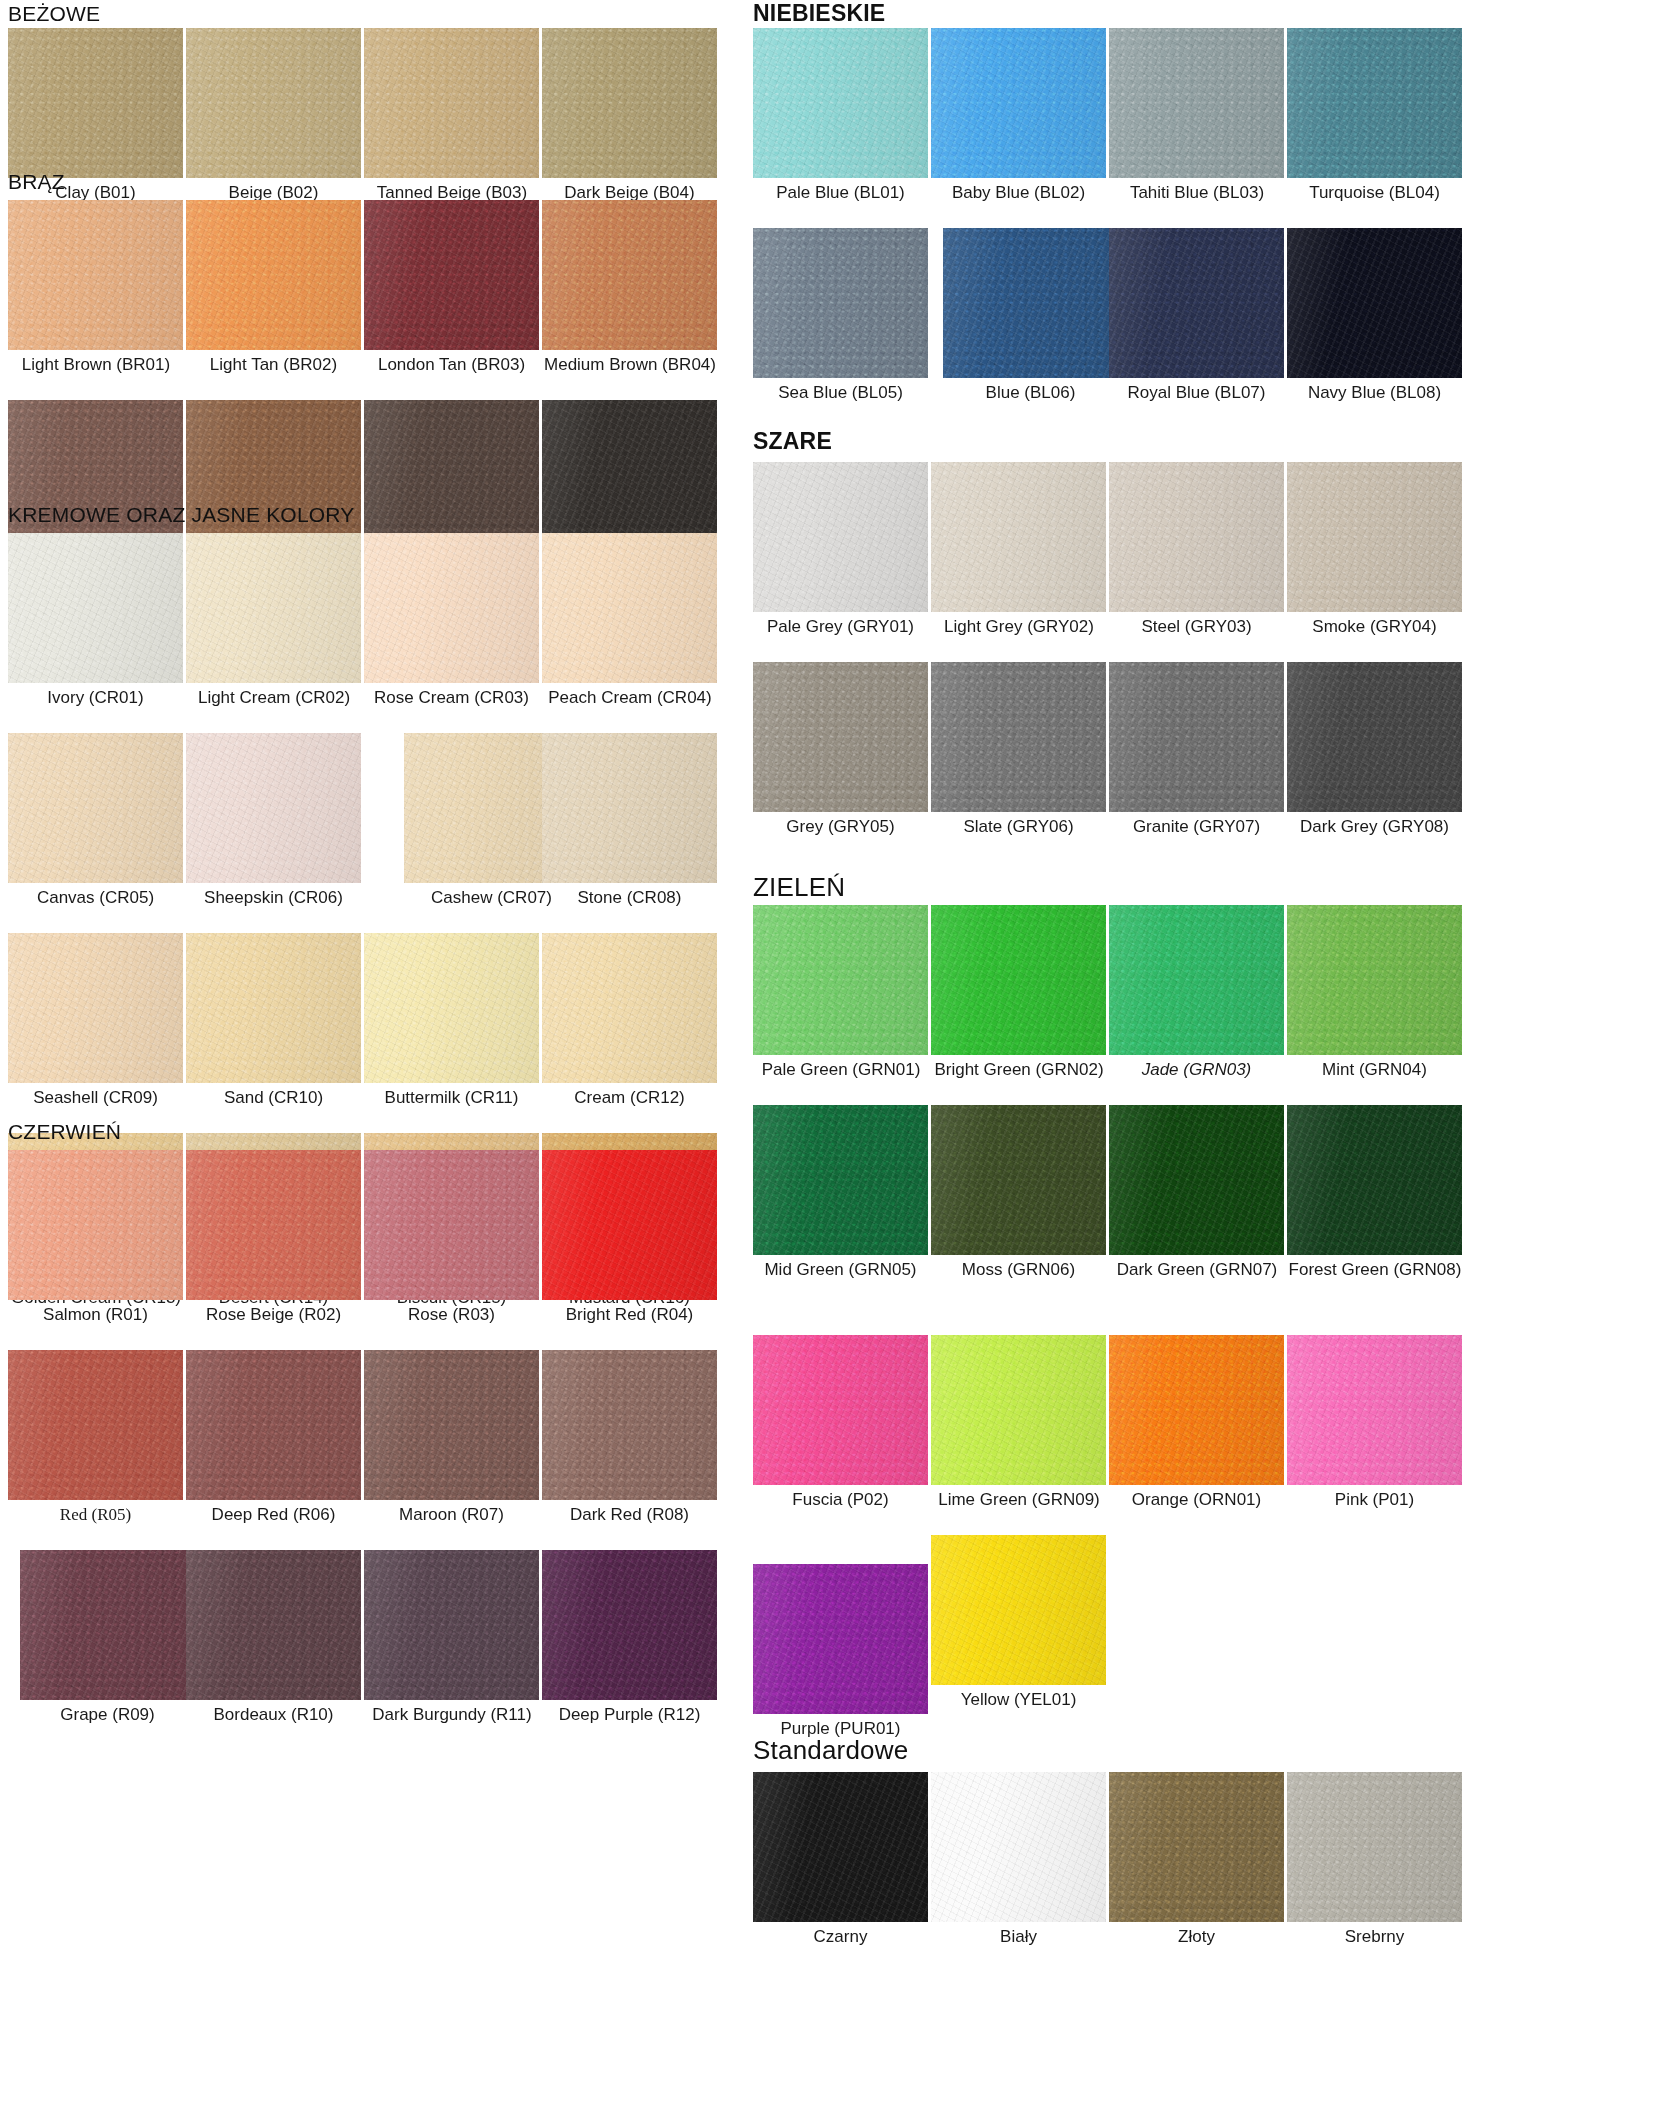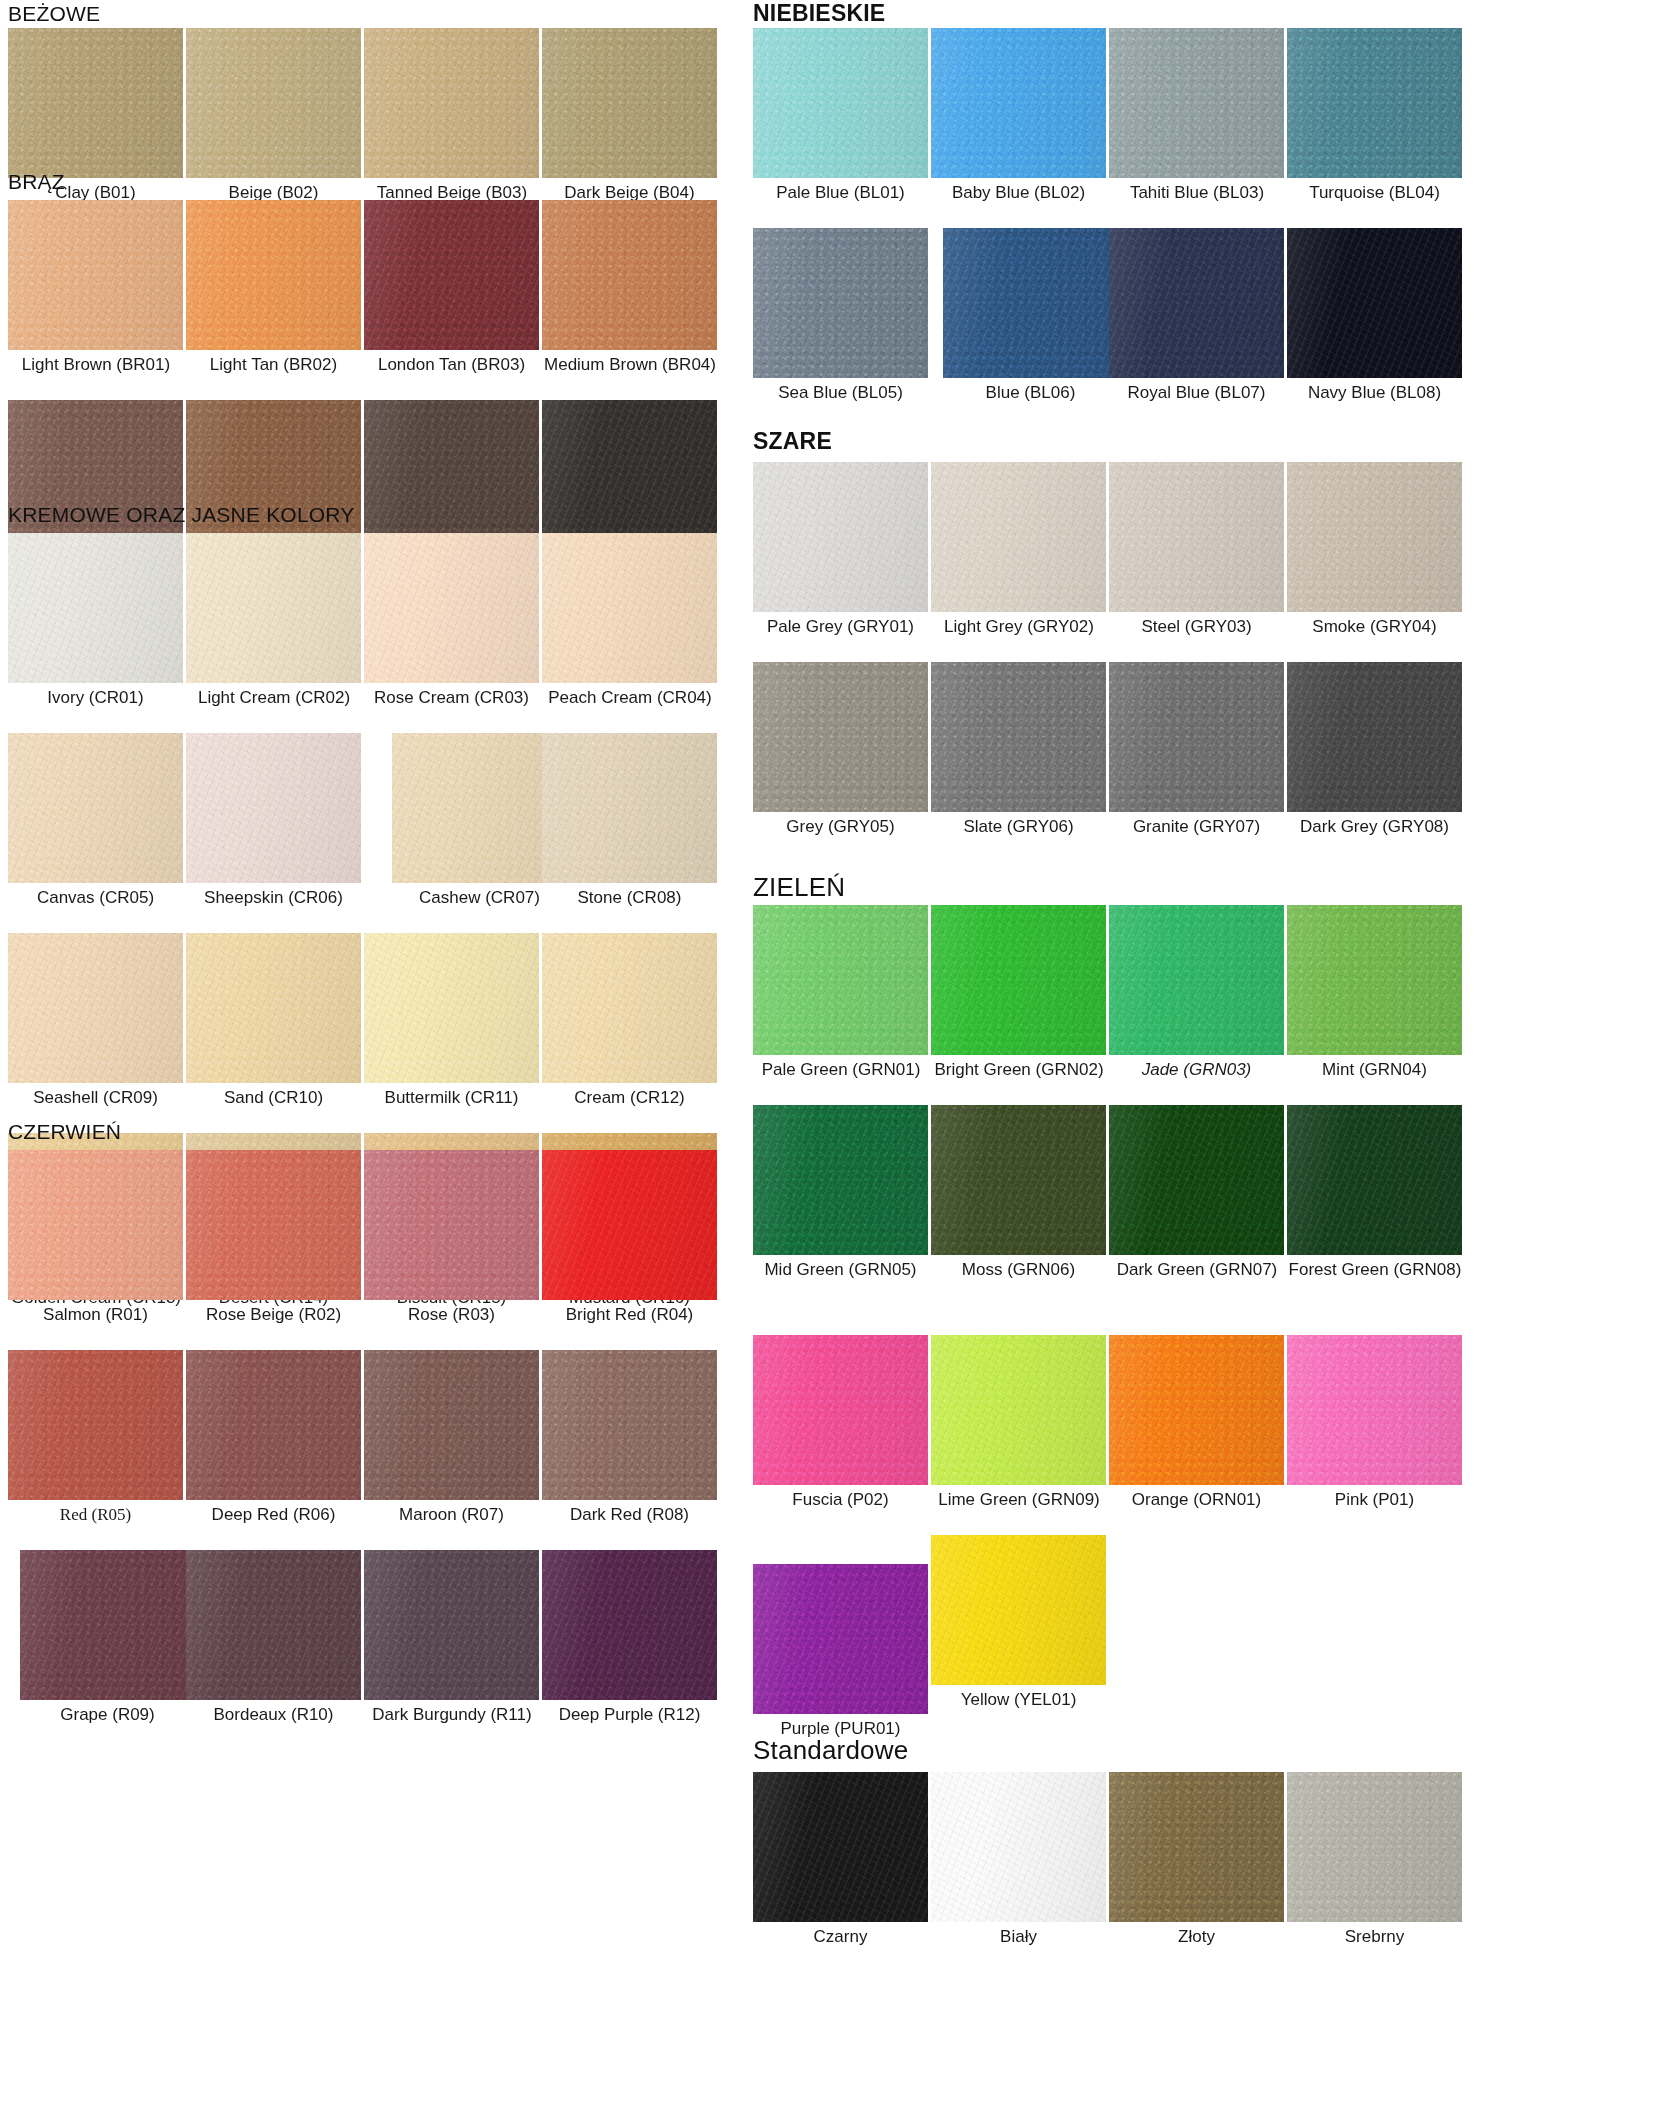--- a/index.html
+++ b/index.html
@@ -220,21 +220,21 @@
         <div class="caption">Canvas (CR05)</div>
       </div>
       <div class="cell" style="left: 186px; top: 733px;">
         <div class="chip" style="background: rgb(238, 220, 214);">
           <div class="grain"></div>
           <div class="grain2"></div>
           <div class="sheen"></div>
         </div>
         <div class="caption">Sheepskin (CR06)</div>
       </div>
-      <div class="cell" style="left: 364px; top: 733px; padding-left: 28px;">
+      <div class="cell" style="left: 376px; top: 733px; padding-left: 28px;">
         <div class="chip" style="background: rgb(236, 217, 182);">
           <div class="grain"></div>
           <div class="grain2"></div>
           <div class="sheen"></div>
         </div>
         <div class="caption">Cashew (CR07)</div>
       </div>
       <div class="cell" style="left: 542px; top: 733px;">
         <div class="chip" style="background: rgb(228, 213, 187);">
           <div class="grain"></div>

